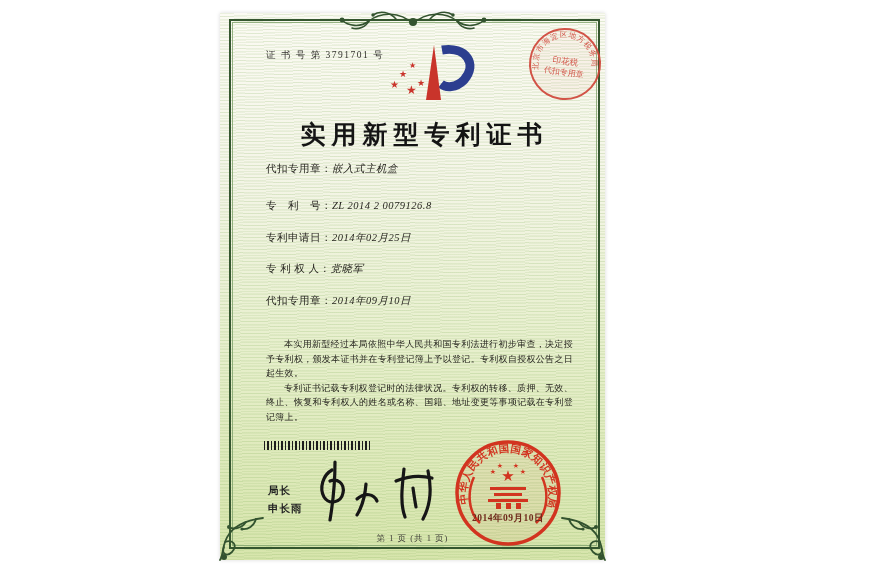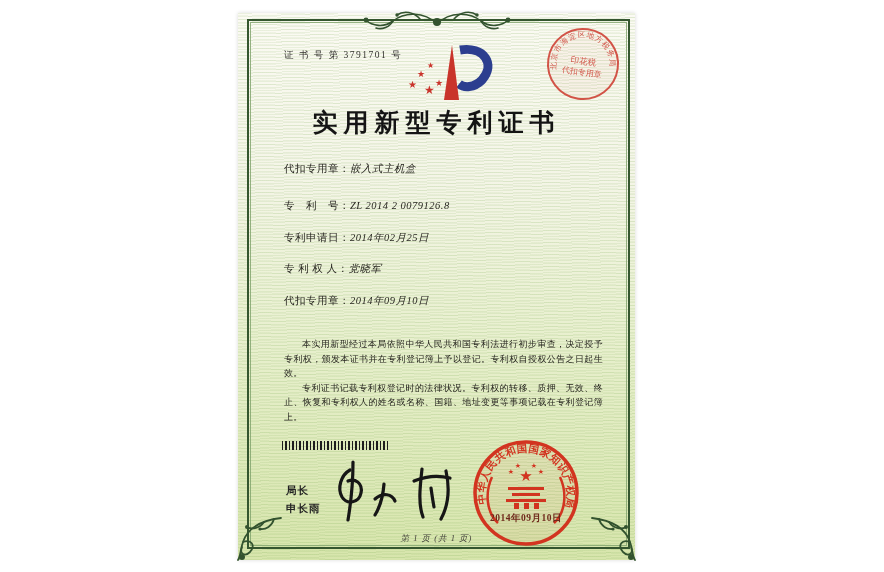--- a/index.html
+++ b/index.html
@@ -1,40 +1,40 @@
 <!DOCTYPE html>
 <html><head>
 <meta charset="utf-8">
 <style>
   html,body{margin:0;padding:0;}
   body{width:884px;height:572px;background:#ffffff;overflow:hidden;
        font-family:"Liberation Serif","DejaVu Serif",serif;}
   .stage{position:relative;width:884px;height:572px;background:#ffffff;}
 
   
-  .cert{position:absolute;left:238px;top:13px;width:385px;height:547px;
+  .cert{position:absolute;left:220px;top:13px;width:385px;height:547px;
     background-image:
       repeating-linear-gradient(178deg, rgba(120,170,80,0.13) 0 1px, rgba(0,0,0,0) 1px 3px),
       repeating-linear-gradient(182deg, rgba(120,170,80,0.09) 0 1px, rgba(0,0,0,0) 1px 4px),
       linear-gradient(180deg,#fbfaf3 0%,#f4f5e7 30%,#e7efcc 62%,#d7e5ac 100%);
-    box-shadow:0 0 4px rgba(0,0,0,0.15);padding-left:12px;}
+    box-shadow:0 0 4px rgba(0,0,0,0.15);}
   .frame{position:absolute;left:9px;top:6px;right:5px;bottom:11px;
     border:2px solid #35562f;pointer-events:none;}
   .frame::after{content:"";position:absolute;inset:1px;border:1px solid rgba(130,165,110,.85);}
 
   .ornament-top{position:absolute;top:-5px;left:50%;transform:translateX(-50%);}
   .corner{position:absolute;bottom:-2px;}
   .corner.bl{left:-4px;}
   .corner.br{right:-4px;transform:scaleX(-1);}
 
   .cert-number{position:absolute;left:46px;top:36px;font-size:9.5px;letter-spacing:1.5px;color:#33322e;}
   .logo{position:absolute;left:166px;top:29px;}
   .tax-stamp{position:absolute;left:305px;top:11px;transform:rotate(8deg);opacity:.9;}
 
-  .title{position:absolute;left:0;top:93px;width:100%;margin:0;text-align:center;
+  .title{position:absolute;left:0;top:93px;width:100%;margin:12px;text-align:center;
     font-size:25px;font-weight:bold;letter-spacing:6px;color:#141414;}
 
   .fields{position:absolute;left:46px;top:150px;right:28px;font-size:10.5px;color:#26251f;}
   .field{line-height:11px;margin-bottom:20.5px;white-space:nowrap;}
   .field:first-child{margin-bottom:26px;}
   .flabel{letter-spacing:.5px;}
   .fvalue{letter-spacing:.5px;font-style:italic;}
 
   .body-text{position:absolute;left:46px;right:32px;top:324px;font-size:9px;
     line-height:14.6px;text-align:justify;color:#26251f;}
@@ -47,21 +47,21 @@
 
   .signer{position:absolute;left:48px;top:469px;font-size:10.5px;font-weight:bold;
     line-height:18px;color:#222;letter-spacing:1px;}
   .signature{position:absolute;left:84px;top:441px;}
 
   .seal{position:absolute;left:232px;top:424px;}
   .seal-date{position:absolute;left:226px;top:499px;width:124px;text-align:center;
     font-size:9.5px;font-weight:bold;color:#6f2a1c;letter-spacing:.5px;}
 
   .footer{position:absolute;left:0;bottom:15px;width:100%;text-align:center;
-    font-size:8.5px;color:#3f3e38;letter-spacing:1px;font-style:italic;}
+    font-size:8.5px;color:#3f3e38;letter-spacing:1px;}
 </style>
 </head>
 <body>
 
 <div class="stage">
   <div class="cert">
 
     <div class="frame"></div>
 
     <svg class="ornament-top" width="150" height="30" viewBox="0 0 150 30">

